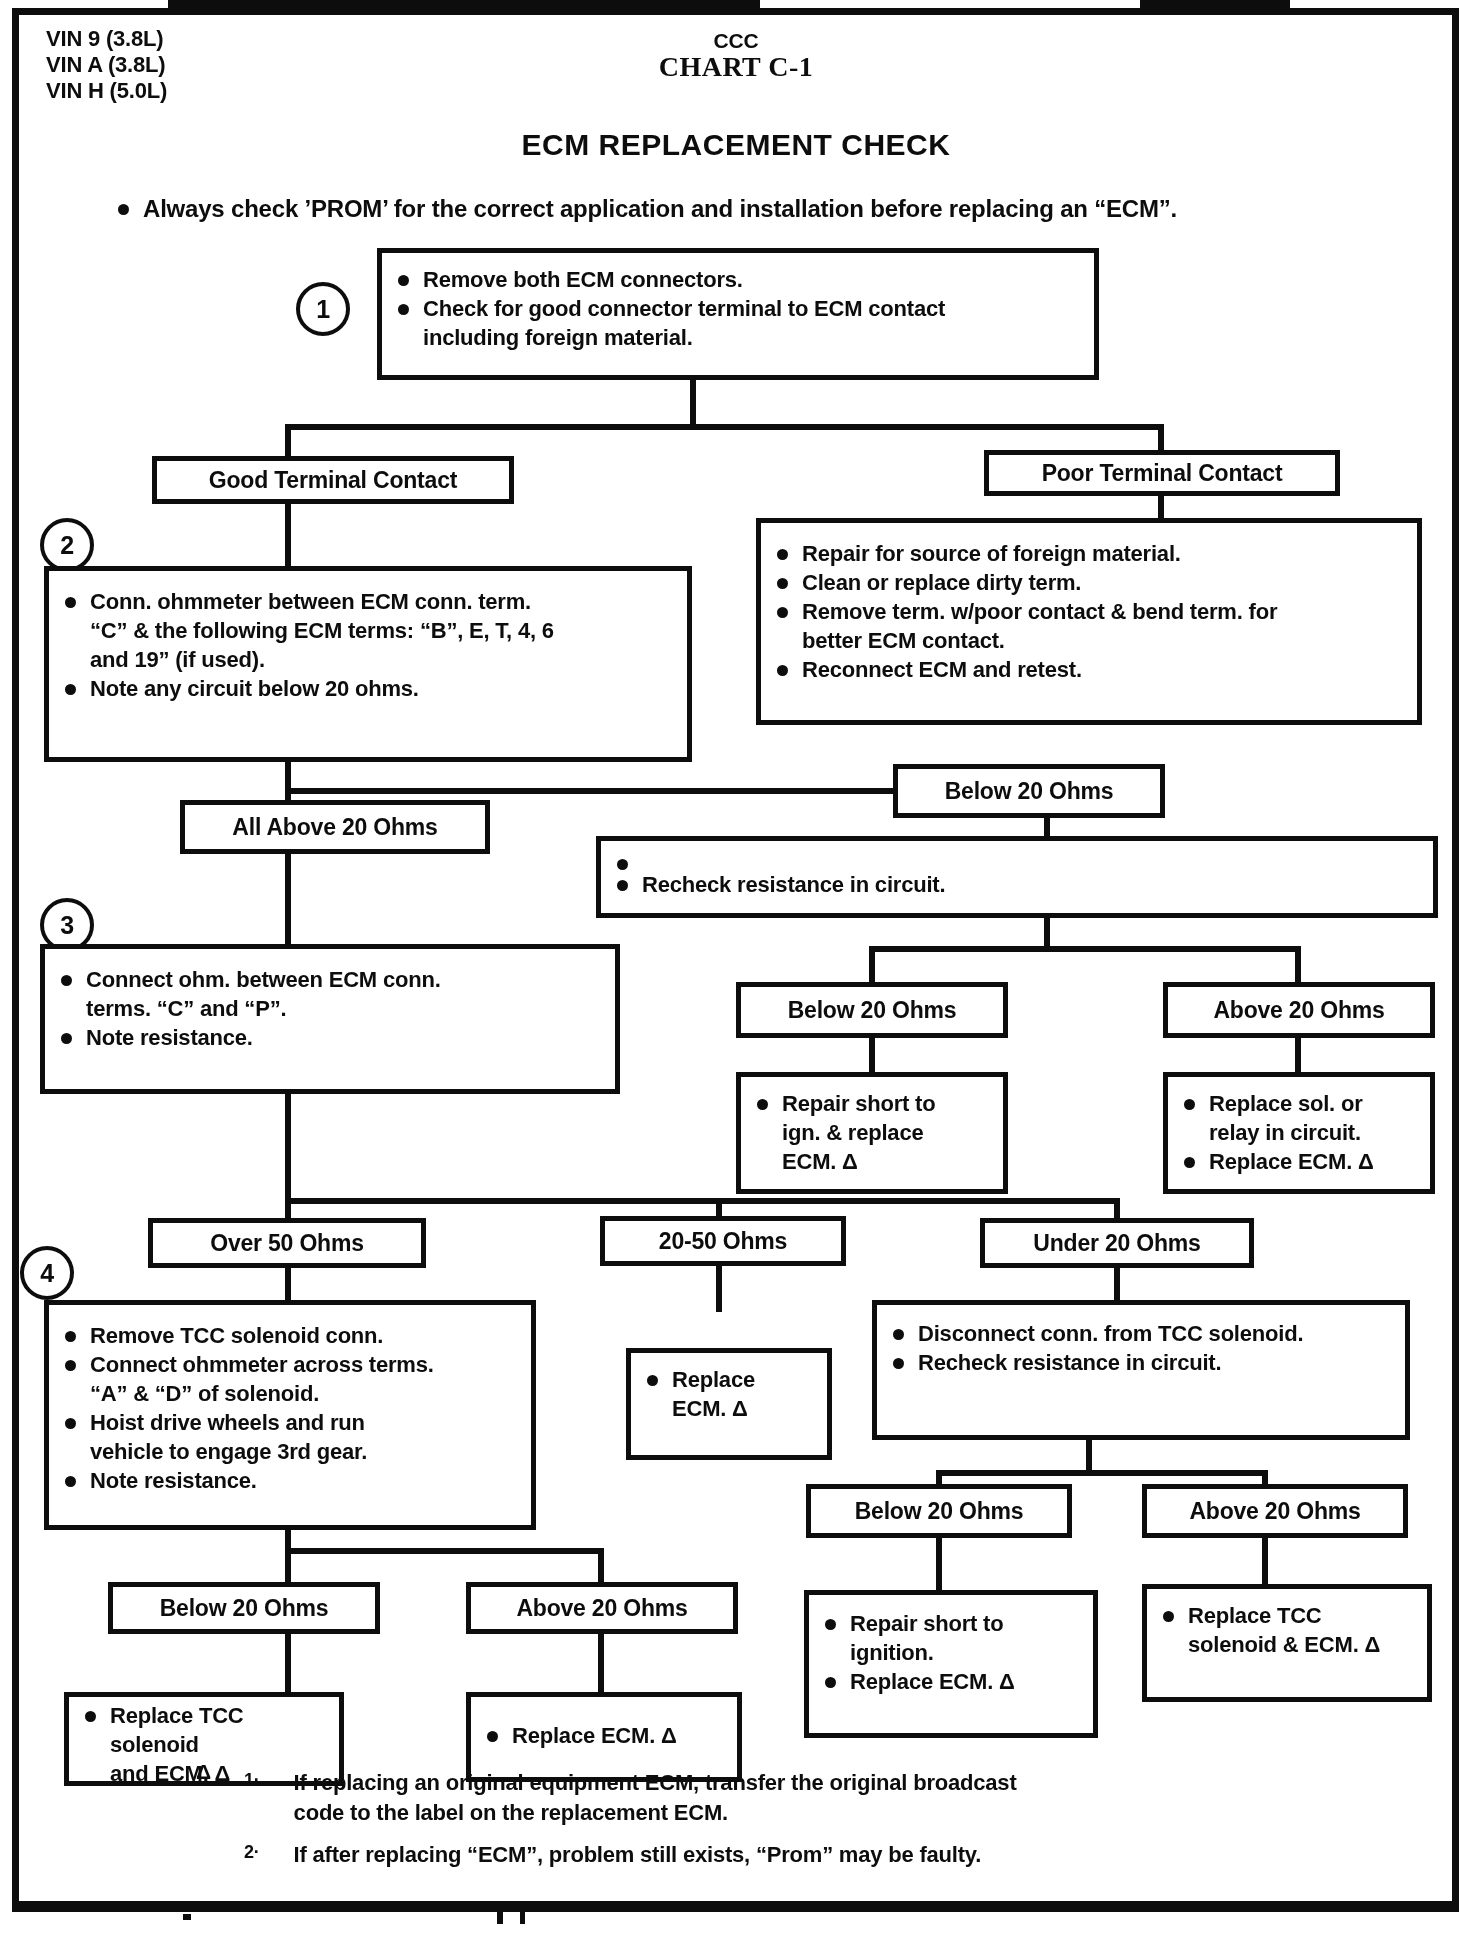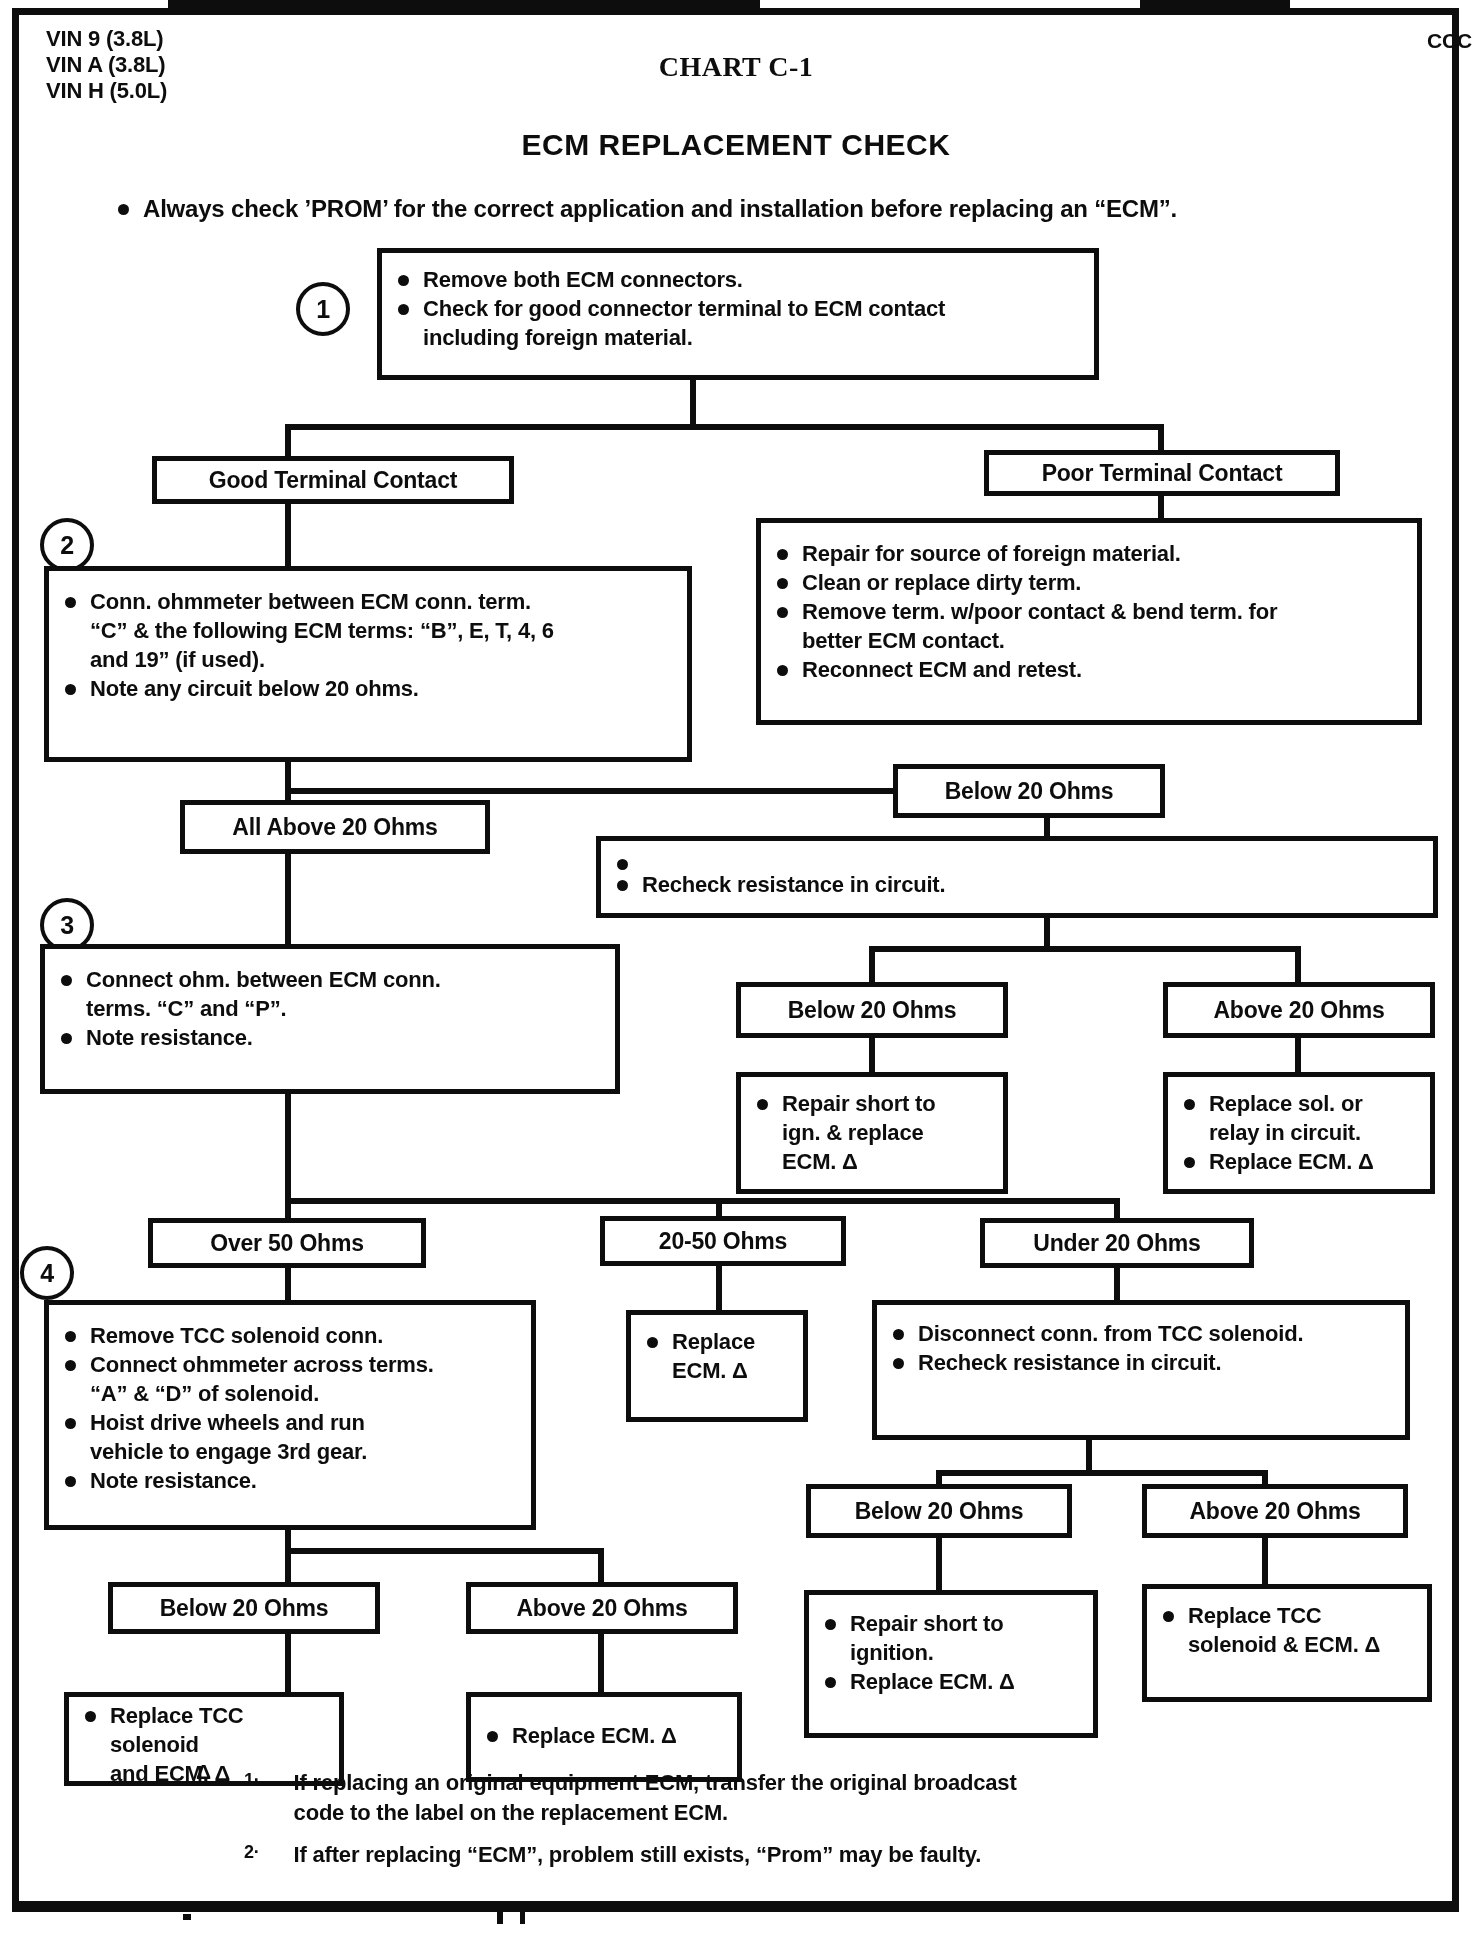--- a/index.html
+++ b/index.html
@@ -7,21 +7,21 @@
     position:relative;width:1472px;height:1934px;background:#ffffff;
     font-family:"Liberation Sans",sans-serif;font-weight:700;color:#0d0d0d;
     overflow:hidden;letter-spacing:-0.2px;
   }
   .artifact{position:absolute;background:#0d0d0d;}
   #border{position:absolute;left:12px;top:8px;right:13px;bottom:22px;border:7px solid #0d0d0d;border-bottom-width:11px;}
   
   .vinline{font-size:22px;line-height:26px;}
   #vin{position:absolute;left:46px;top:26px;}
   #hdr{position:absolute;left:0;right:0;top:30px;text-align:center;}
-  #hdr .ccc{font-size:21px;line-height:22px;text-align:right;}
+  #hdr .ccc{font-size:21px;line-height:22px;}
   #hdr .chart{font-size:28px;line-height:30px;letter-spacing:0.5px;font-family:Liberation Serif, serif;}
   #title{position:absolute;left:0;right:0;top:128px;text-align:center;font-size:30px;letter-spacing:0.5px;}
   #intro{position:absolute;left:118px;top:194px;width:1290px;display:flex;font-size:24px;}
   
   .box{position:absolute;border:5px solid #0d0d0d;background:#fff;box-sizing:border-box;padding:12px 14px 10px 16px;}
   .lbl{position:absolute;border:5px solid #0d0d0d;background:#fff;box-sizing:border-box;
        display:flex;align-items:center;justify-content:center;font-size:23px;text-align:center;}
   .lv{position:absolute;width:6px;background:#0d0d0d;}
   .lh{position:absolute;height:6px;background:#0d0d0d;}
   .b{display:flex;align-items:flex-start;}
@@ -202,21 +202,21 @@
         <span class="t">Hoist drive wheels and run
 vehicle to engage 3rd gear.</span>
       </div>
     <div class="b">
         <span class="dot"></span>
         <span class="t">Note resistance.</span>
       </div>
   </div>
 
   <div class="lv" style="left:716px;top:1266px;height:46px"></div>
-  <div class="box" style="left:626px;top:1310px;width:182px;height:112px">
+  <div class="box" style="left:626px;top:1348px;width:206px;height:112px">
     <div class="b">
         <span class="dot"></span>
         <span class="t">Replace
 ECM. Δ</span>
       </div>
   </div>
 
   <div class="lv" style="left:1114px;top:1268px;height:34px"></div>
   <div class="box" style="left:872px;top:1300px;width:538px;height:140px;padding-top:14px">
     <div class="b">

